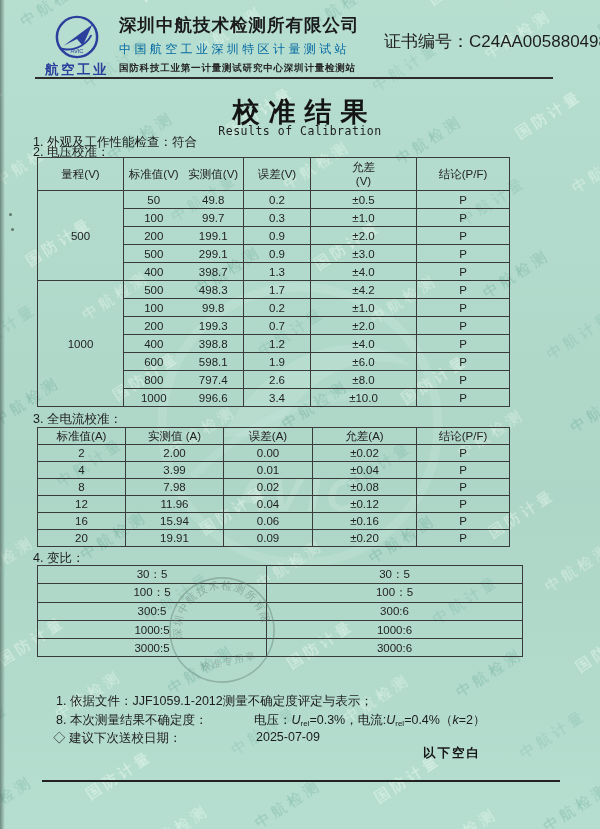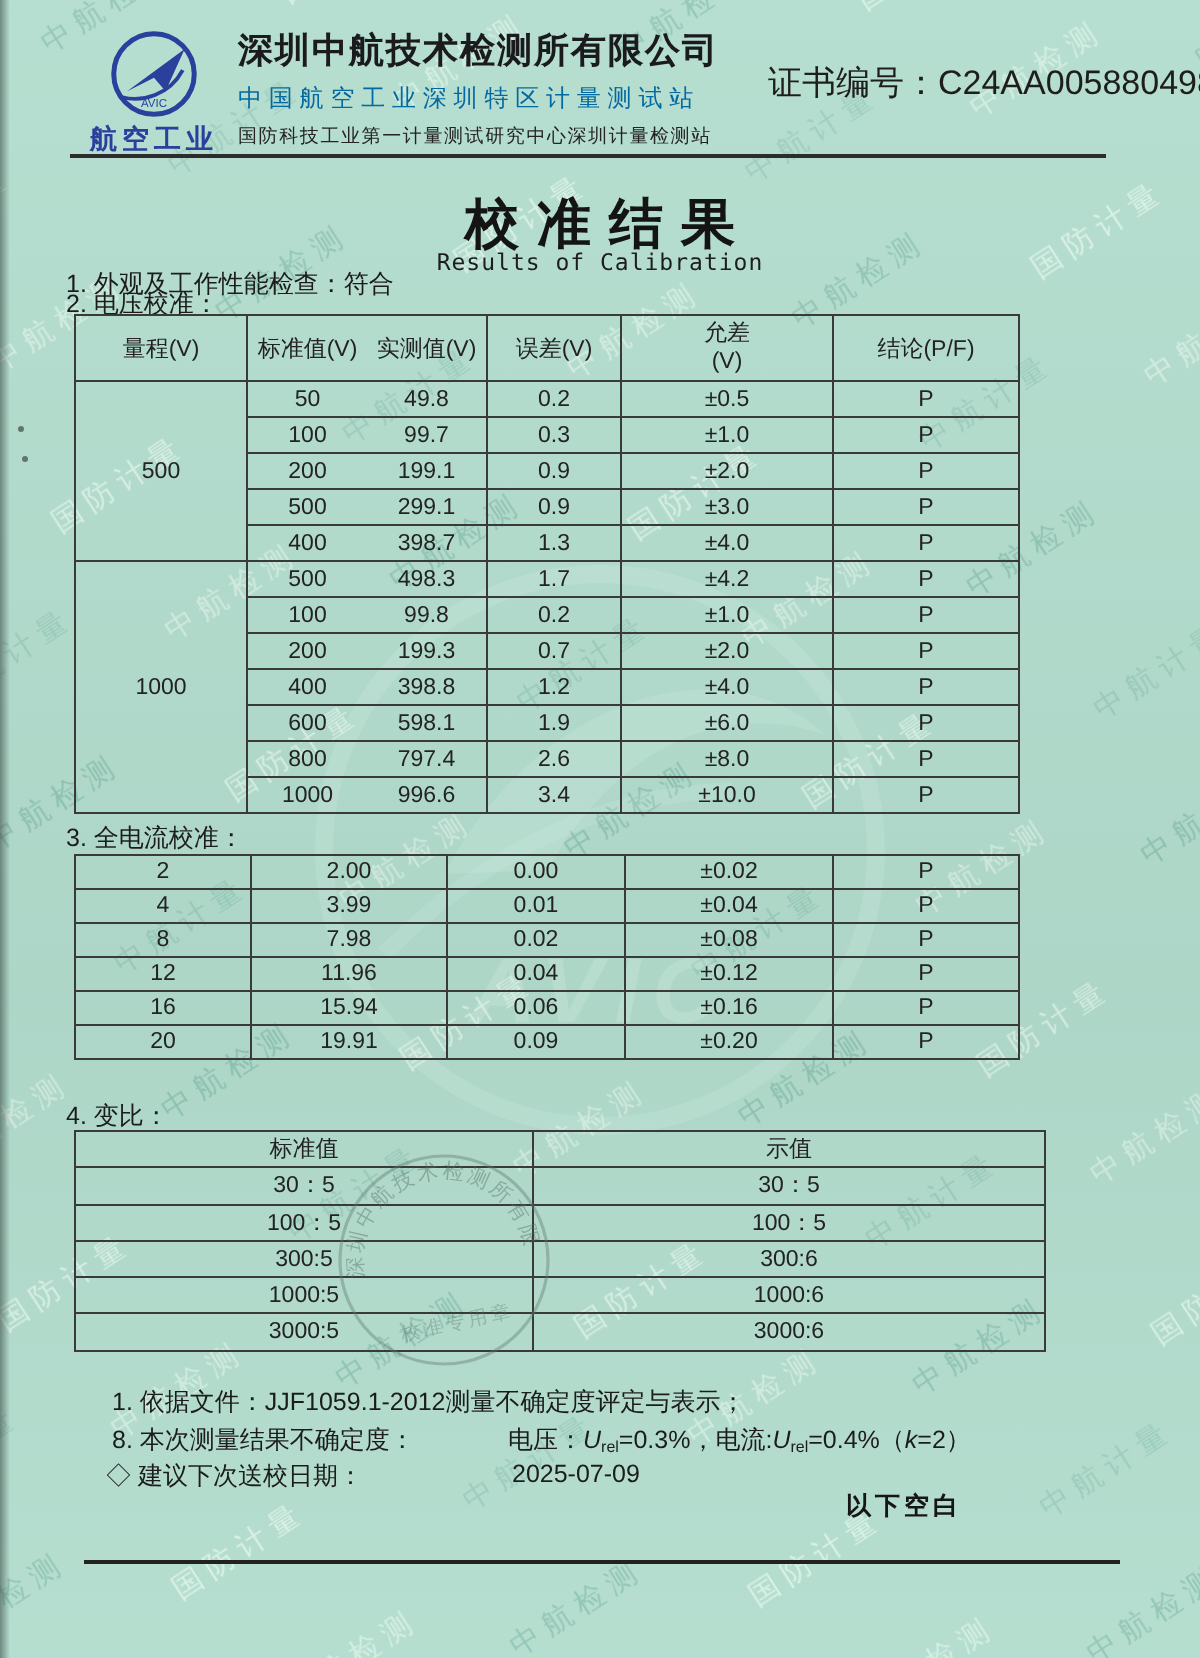--- a/index.html
+++ b/index.html
@@ -24,21 +24,21 @@
   .speck{position:absolute;width:3px;height:3px;border-radius:50%;background:#46544e;opacity:.75;z-index:4;}
   .content{position:absolute;inset:0;z-index:2;}
 
   
   .logo{position:absolute;left:44px;top:14px;width:66px;text-align:center;}
   .logo svg{display:block;margin:0 auto;}
   .logo-brand{display:block;margin-top:1px;font-size:13.5px;font-weight:bold;color:#2b3f9d;letter-spacing:2.5px;white-space:nowrap;}
   .company{position:absolute;left:119px;top:13px;width:280px;}
   .company-name{font-size:17.5px;font-weight:bold;letter-spacing:1px;color:#1b1b1d;white-space:nowrap;}
   .company-sub1{margin-top:4px;font-size:12px;letter-spacing:3.4px;color:#0369a1;white-space:nowrap;}
-  .company-sub2{margin-top:4px;font-size:9.5px;font-weight:normal;letter-spacing:0.8px;color:#242424;white-space:nowrap;}
+  .company-sub2{margin-top:4px;font-size:9.5px;font-weight:bold;letter-spacing:0.8px;color:#242424;white-space:nowrap;}
   .cert{position:absolute;left:384px;top:30px;font-size:17px;color:#1e1e1e;white-space:nowrap;}
   .rule-top{position:absolute;left:35px;top:77px;width:518px;height:2.2px;background:#2c2c2c;}
 
   
   .title{position:absolute;left:0;top:94px;width:600px;text-align:center;
     font-size:27px;font-weight:bold;letter-spacing:9px;padding-left:9px;box-sizing:border-box;color:#141414;}
   .subtitle{position:absolute;left:0;top:124px;width:600px;text-align:center;
     font-family:"DejaVu Sans Mono",monospace;font-size:11.5px;letter-spacing:0.5px;color:#1d1d1d;}
 
   .sec{position:absolute;left:33px;font-size:12.5px;color:#1c1c1c;white-space:nowrap;}
@@ -292,20 +292,27 @@
 
     <table class="t3">
       <colgroup>
           <col style="width:88px">
           <col style="width:98px">
           <col style="width:89px">
           <col style="width:104px">
           <col style="width:93px">
         </colgroup>
       <tbody>
+          <tr>
+        <td>标准值(A)</td>
+        <td>实测值 (A)</td>
+        <td>误差(A)</td>
+        <td>允差(A)</td>
+        <td>结论(P/F)</td>
+      </tr>
       <tr>
         <td>2</td>
             <td>2.00</td>
         <td>0.00</td>
             <td>±0.02</td>
         <td>P</td>
       </tr>
       <tr>
         <td>4</td>
             <td>3.99</td>
@@ -345,24 +352,20 @@
       </table>
 
     <div class="sec s4">4. 变比：</div>
 
     <table class="t4">
       <colgroup>
           <col style="width:229px">
           <col style="width:256px">
         </colgroup>
       <tbody>
-          <tr>
-        <td>标准值</td>
-        <td>示值</td>
-      </tr>
       <tr>
             <td>30：5</td>
             <td>30：5</td>
           </tr>
       <tr>
             <td>100：5</td>
             <td>100：5</td>
           </tr>
       <tr>
             <td>300:5</td>

